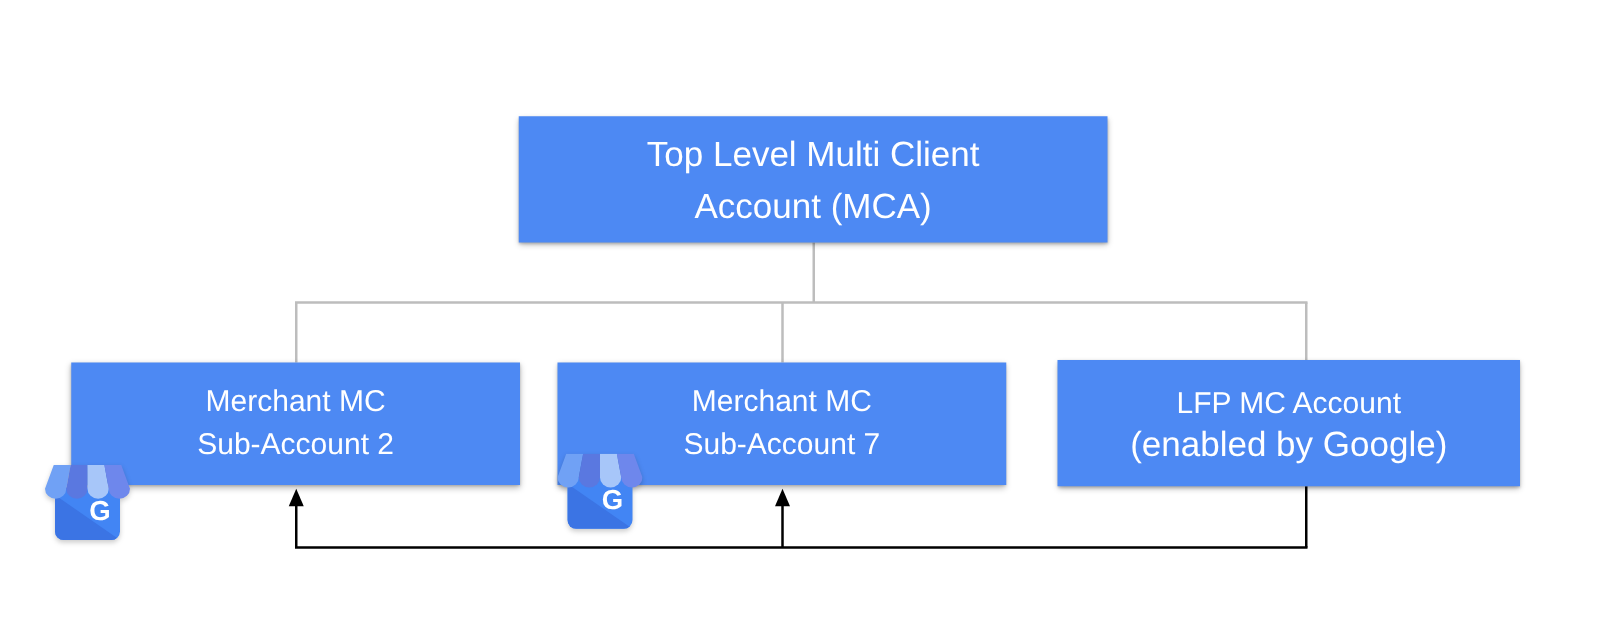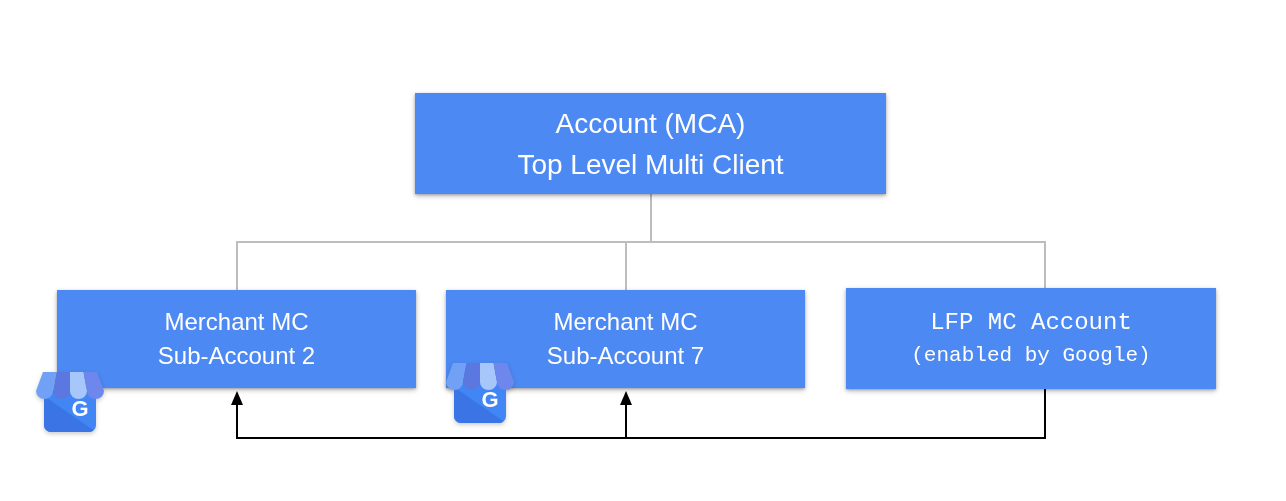--- a/index.html
+++ b/index.html
@@ -39,23 +39,23 @@
     font-size: 24px; line-height: 34px;
   }
   #child-box-2 {
     left: 446px; top: 290px;
     width: 359px; height: 98px;
     font-size: 24px; line-height: 34px;
   }
   #child-box-3 {
     left: 846px; top: 288px;
     width: 370px; height: 101px;
-    font-size: 24px; line-height: 33px; font-family: Liberation Mono, monospace;
+    font-size: 24px; line-height: 33px;
   }
-  #child-box-3 .sub-line { font-size: 21px; }
+  #child-box-3 .sub-line { font-size: 28px; }
   .biz-icon {
     position: absolute;
     width: 68px; height: 62px;
     filter: drop-shadow(0 2px 2px rgba(0,0,0,0.2));
   }
   #biz-icon-1 { left: 36px; top: 372px; }
   #biz-icon-2 { left: 446px; top: 363px; }
   .g-letter {
     font-family: "Liberation Sans", sans-serif;
     font-weight: bold;
@@ -82,22 +82,22 @@
       <path d="M1045 389 V438"></path>
       <path d="M1046 438 H236"></path>
       <path d="M237 438 V403"></path>
       <path d="M626 438 V403"></path>
     </g>
     <polygon points="237,391 231,405 243,405" fill="#000000"></polygon>
     <polygon points="626,391 620,405 632,405" fill="#000000"></polygon>
   </svg>
 
   <div class="box" id="root-box">
+    <span>Top Level Multi Client</span>
     <span>Account (MCA)</span>
-    <span>Top Level Multi Client</span>
   </div>
 
   <div class="box" id="child-box-1">
     <span>Merchant MC</span>
     <span>Sub-Account 2</span>
   </div>
 
   <div class="box" id="child-box-2">
     <span>Merchant MC</span>
     <span>Sub-Account 7</span>

